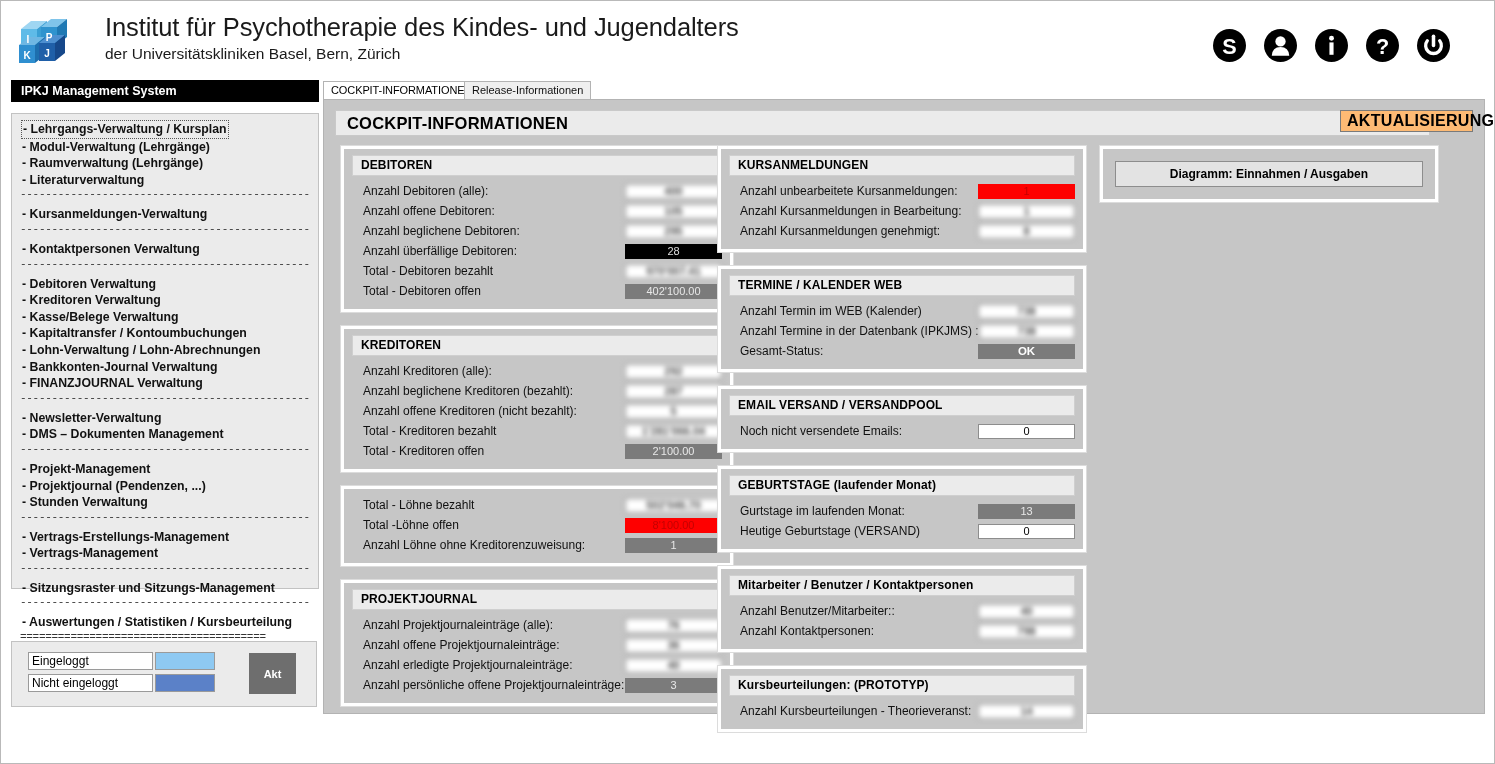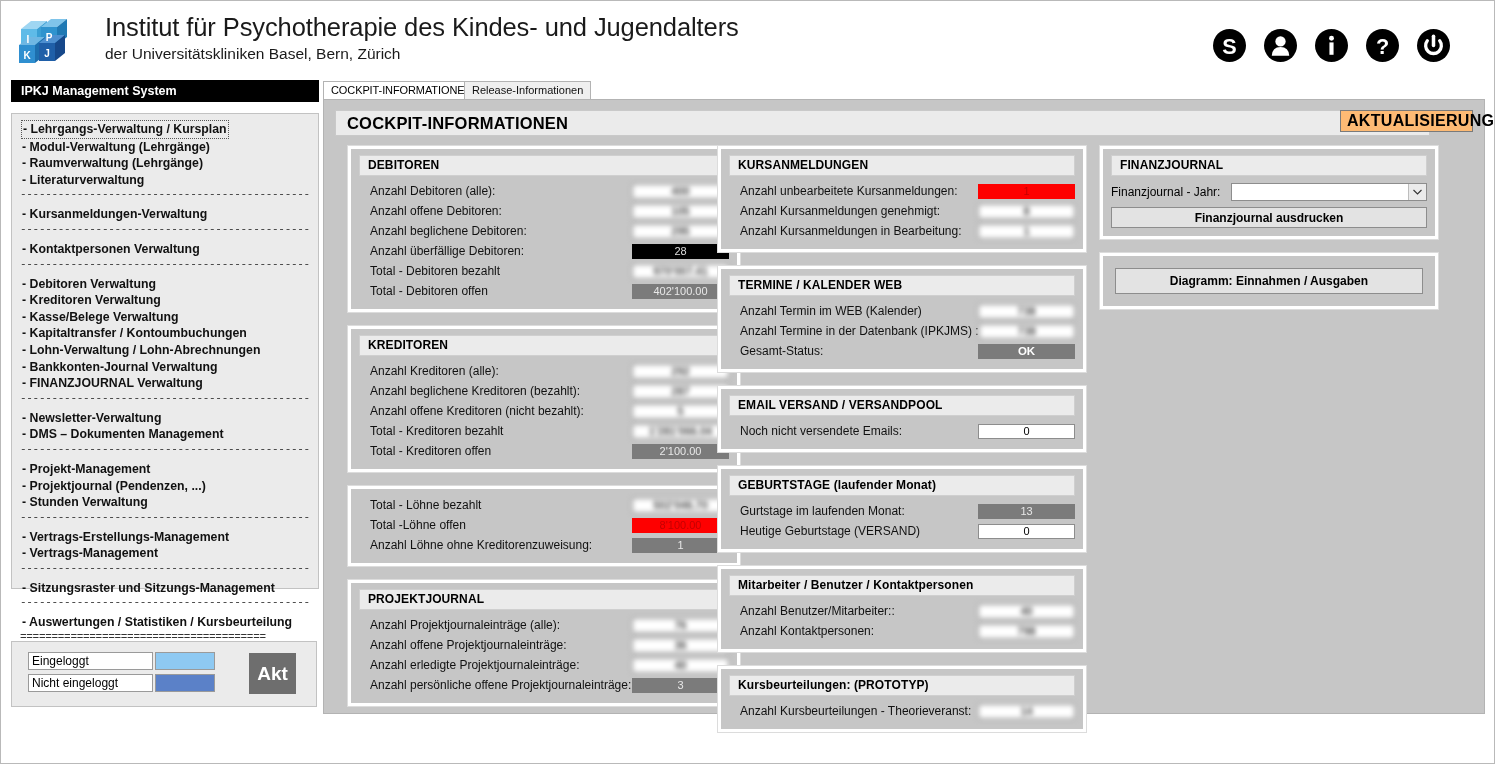--- a/index.html
+++ b/index.html
@@ -21,38 +21,38 @@
   .sb-box{position:relative;margin-top:11px;height:476px;background:#ebebeb;border:1px solid #c2c2c2;box-sizing:border-box;padding:6px 8px 0 8px;}
   .menu-item{font-size:12.3px;font-weight:bold;color:#111;line-height:16.6px;white-space:nowrap;cursor:pointer;padding-left:2px;}
   .menu-item.selected{border:1px dotted #555;padding:0 1px;margin-left:1px;display:inline-block;}
   .menu-sep{font-size:11px;color:#333;line-height:13px;letter-spacing:-0.3px;overflow:hidden;white-space:nowrap;height:13px;font-family:"Liberation Mono",monospace;}
   .menu-gap{height:5px;}
 
   .legend-box{position:absolute;left:0;top:561px;width:306px;height:66px;background:#ebebeb;border:1px solid #c2c2c2;box-sizing:border-box;}
   .legend-row{position:absolute;left:16px;display:flex;align-items:center;}
   .legend-label{width:125px;height:18px;background:#fff;border:1px solid #9a9a9a;box-sizing:border-box;font-size:12px;line-height:16px;padding-left:3px;color:#000;}
   .legend-swatch{width:60px;height:18px;border:1px solid #9a9a9a;box-sizing:border-box;margin-left:2px;}
-  .akt-btn{position:absolute;left:237px;top:11px;width:47px;height:41px;background:#6e6e6e;color:#fff;font-weight:bold;font-size:19px;display:flex;align-items:center;justify-content:center;cursor:pointer;border:0;font-family:"Liberation Sans",sans-serif;}
+  .akt-btn{position:absolute;left:237px;top:11px;width:47px;height:41px;background:#6e6e6e;color:#fff;font-weight:bold;font-size:11px;display:flex;align-items:center;justify-content:center;cursor:pointer;border:0;font-family:"Liberation Sans",sans-serif;}
 
   
   .tabs{position:absolute;left:322px;top:80px;width:1162px;height:19px;}
   .tab{position:absolute;top:0;height:19px;box-sizing:border-box;border:1px solid #b3b3b3;border-bottom:none;font-size:11px;line-height:17px;padding:0 7px;cursor:pointer;}
   .tab.active{left:0;background:#fff;border-bottom:1px solid #fff;font-size:11px;letter-spacing:-0.1px;}
   .tab.inactive{background:#efefef;color:#111;}
   .tabs-underline{position:absolute;left:0;top:18px;width:1162px;height:1px;background:#b3b3b3;}
 
   .content{position:absolute;left:322px;top:98px;width:1162px;height:615px;background:#c6c6c6;border:1px solid #b3b3b3;box-sizing:border-box;}
   .page-head{position:absolute;left:11px;top:10px;width:1095px;height:26px;background:#ebebeb;border:1px solid #c9c9c9;box-sizing:border-box;}
   .page-head span{font-size:16.5px;font-weight:bold;line-height:24px;padding-left:11px;display:block;letter-spacing:0.2px;}
   .refresh-btn{position:absolute;right:11px;top:10px;width:133px;height:22px;background:#fdba74;border:1px solid #7a7a7a;box-sizing:border-box;font-size:16px;font-weight:bold;letter-spacing:.3px;cursor:pointer;font-family:"Liberation Sans",sans-serif;color:#000;}
 
   .board{position:absolute;left:11px;top:45px;width:1119px;height:650px;}
 
   .col{position:absolute;top:0;}
-  .col-a{left:12px;width:394px;}
+  .col-a{left:5px;width:394px;}
   .col-b{left:382px;width:370px;}
   .col-c{left:764px;width:340px;}
 
   .card{background:#fff;border:1px solid #dcdcdc;box-sizing:border-box;padding:3px;margin-bottom:12px;}
   .card-in{background:#c6c6c6;padding:6px 8px 8px 8px;}
   .card-title{background:#ebebeb;border:1px solid #cfcfcf;box-sizing:border-box;height:21px;font-size:12px;font-weight:bold;line-height:19px;padding-left:8px;letter-spacing:.1px;margin-bottom:5px;}
   .row{display:flex;align-items:center;height:20px;}
   .row .lbl{font-size:12px;color:#111;flex:1;white-space:nowrap;margin-left:11px;}
   .val{width:97px;height:15px;border:1px solid #8d8d8d;box-sizing:border-box;font-size:11px;text-align:center;line-height:13px;color:#000;background:#fff;overflow:hidden;}
   .val.redacted{color:#4a4a4a;filter:blur(2.4px);font-weight:bold;}
@@ -270,27 +270,27 @@
       <div class="col col-b">
         <div class="card">
             <div class="card-in">
           <div class="card-title">KURSANMELDUNGEN</div>
           <div class="rows">
                 <div class="row">
                   <div class="lbl">Anzahl unbearbeitete Kursanmeldungen:</div>
                   <div class="val red">1</div>
                 </div>
                 <div class="row">
+                  <div class="lbl">Anzahl Kursanmeldungen in Bearbeitung:</div>
+                  <div class="val redacted">1</div>
+                </div>
+                <div class="row">
                   <div class="lbl">Anzahl Kursanmeldungen genehmigt:</div>
                   <div class="val redacted">8</div>
                 </div>
-                <div class="row">
-                  <div class="lbl">Anzahl Kursanmeldungen in Bearbeitung:</div>
-                  <div class="val redacted">1</div>
-                </div>
               </div>
         </div>
           </div>
         <div class="card">
             <div class="card-in">
           <div class="card-title">TERMINE / KALENDER WEB</div>
           <div class="rows">
                 <div class="row">
                   <div class="lbl">Anzahl Termin im WEB (Kalender)</div>
                   <div class="val redacted">738</div>
@@ -355,37 +355,20 @@
                   <div class="lbl">Anzahl Kursbeurteilungen - Theorieveranst:</div>
                   <div class="val redacted">14</div>
                 </div>
               </div>
         </div>
           </div>
       </div>
 
       <div class="col col-c">
         <div class="card">
-            <div class="card-in">
-          <div class="card-title">FINANZJOURNAL</div>
-          <div class="fj-row">
-            <div class="lbl">Finanzjournal - Jahr:</div>
-            <div class="fj-select">
-              <span style="padding-left:4px;font-size:11px;"></span>
-              <span class="caret">
-                <svg width="9" height="6" viewBox="0 0 9 6">
-                      <path d="M0.5 1 L4.5 5 L8.5 1" stroke="#333" stroke-width="1.1" fill="none"></path>
-                    </svg>
-              </span>
-            </div>
-          </div>
-          <button class="wide-btn">Finanzjournal ausdrucken</button>
-        </div>
-          </div>
-        <div class="card">
             <div class="card-in" style="padding:12px;">
           <button class="tall-btn">Diagramm: Einnahmen / Ausgaben</button>
         </div>
           </div>
       </div>
     </div>
   </div>
 </div>
 
 </body></html>

